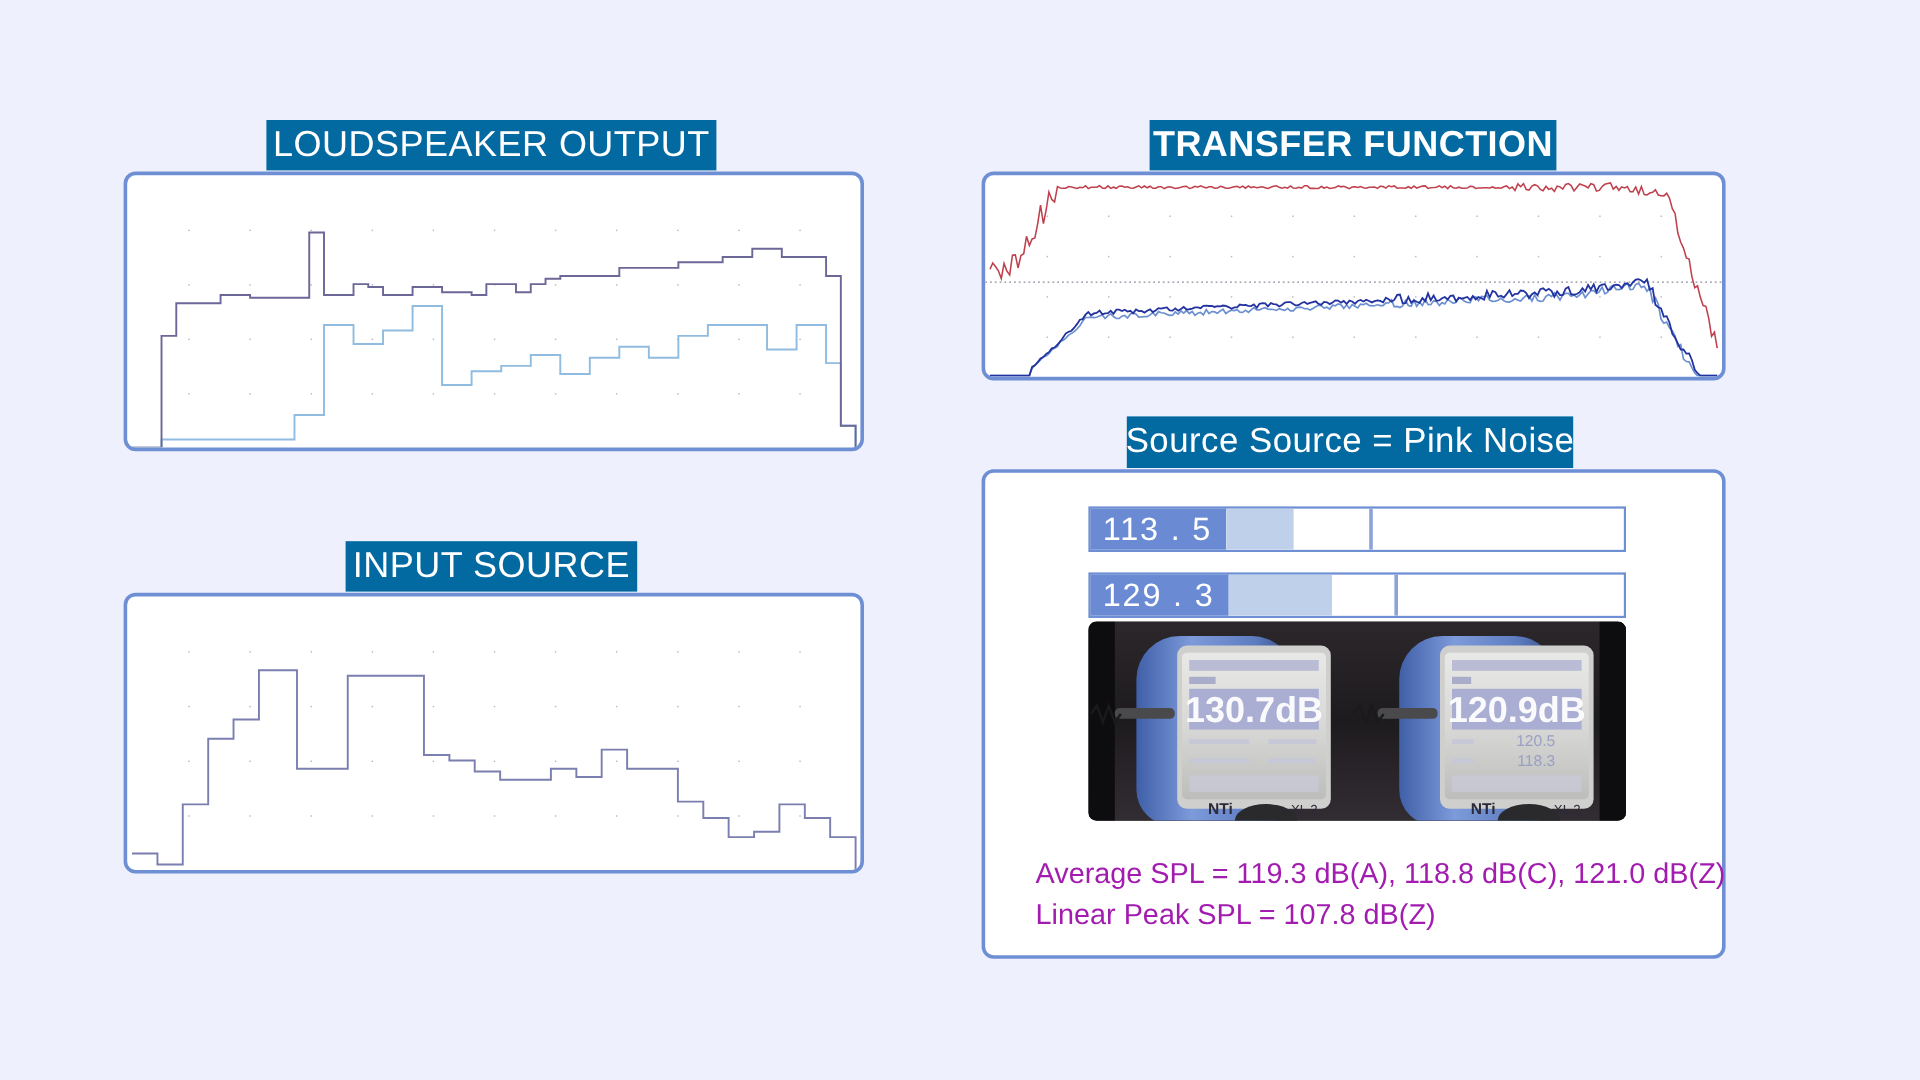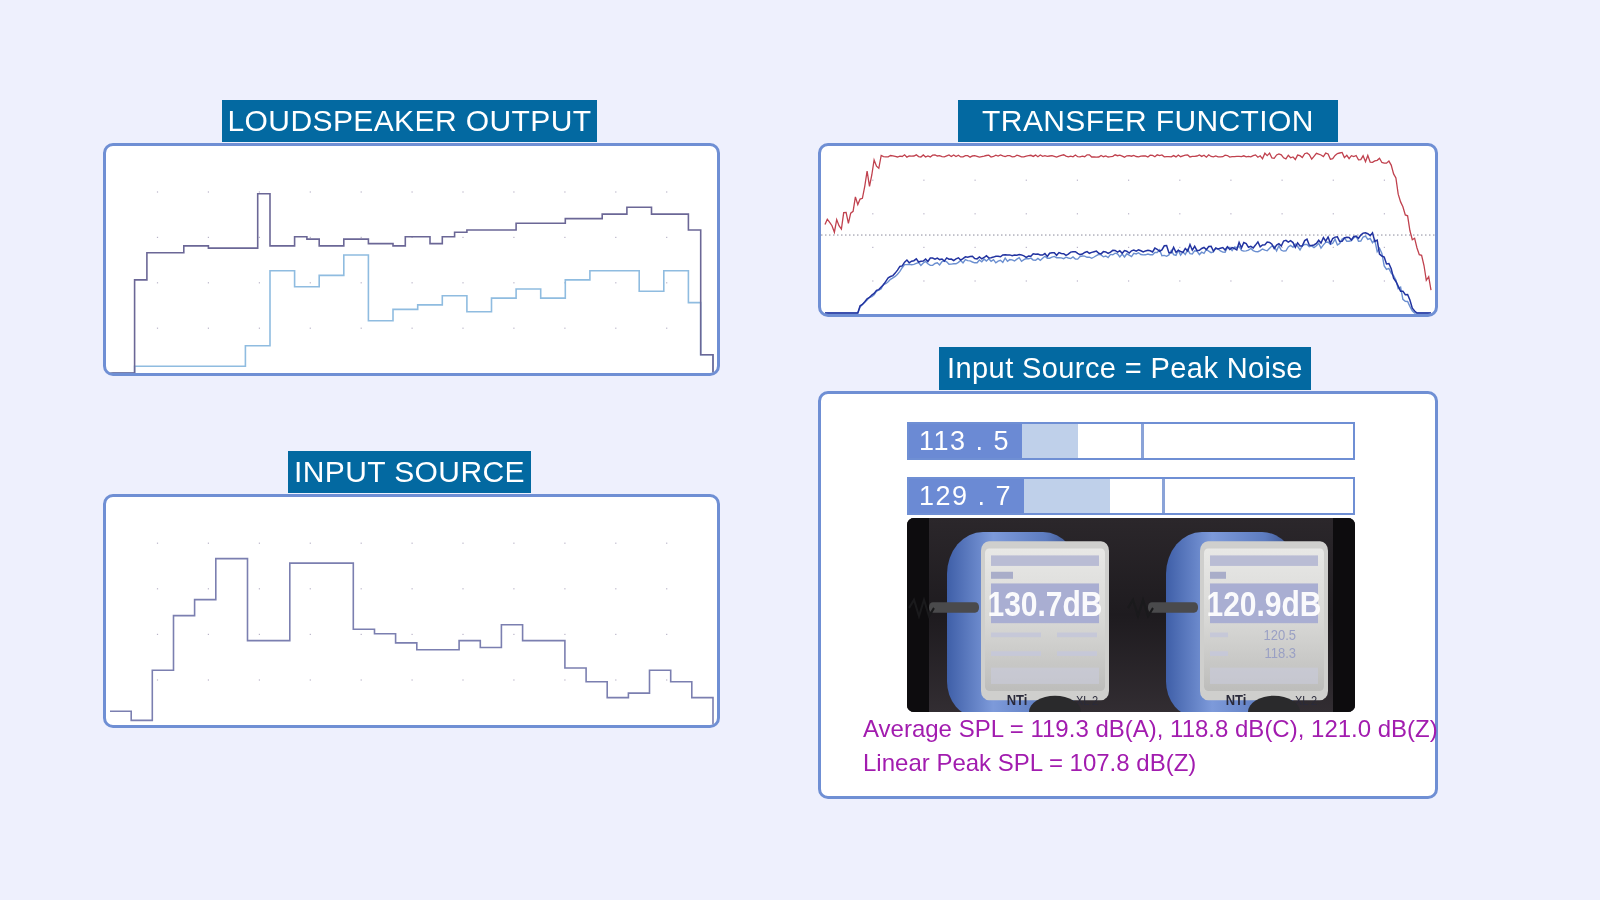--- a/index.html
+++ b/index.html
@@ -29,21 +29,21 @@
   }
   .banner.caps { font-size: 30px; }
   .banner.mixed { font-size: 29px; }
 
   
   #p-spk       { left: 103px; top: 143px;  width: 617px; height: 233px; }
   #b-spk       { left: 222px; top: 100px;  width: 375px; height: 42px;  }
   #p-src       { left: 103px; top: 494px;  width: 617px; height: 234px; }
   #b-src       { left: 288px; top: 451px;  width: 243px; height: 42px;  }
   #p-tf        { left: 818px; top: 143px;  width: 620px; height: 174px; }
-  #b-tf        { left: 958px; top: 100px;  width: 380px; height: 42px;  }
+  #b-tf        { left: 958px; top: 100px;  width: 339px; height: 42px; font-weight: bold;  }
   #p-in        { left: 818px; top: 391px;  width: 620px; height: 408px; padding-left: 43px; }
   #b-in        { left: 939px; top: 347px;  width: 372px; height: 43px;  }
 
   .plot { position: absolute; inset: 0; overflow: hidden; border-radius: 7px; }
   .plot svg { display: block; width: 100%; height: 100%; }
 
   
   .meters { position: absolute; left: 86px; top: 28px; width: 448px; }
   .meter {
     display: flex; align-items: stretch;
@@ -61,21 +61,21 @@
     flex: 0 0 auto;
     display: flex; align-items: center;
   }
   .meter-track { position: relative; flex: 1 1 auto; background: #fff; }
   .meter-fill  { position: absolute; left: 0; top: 0; bottom: 0; background: #bfd0ea; }
   .meter-tick  { position: absolute; top: 0; bottom: 0; width: 3px; background: #8aa3d8; }
 
   
   .photo {
     position: absolute; left: 86px; top: 124px;
-    width: 448px; height: 194px;
+    width: 448px; height: 166px;
     border-radius: 7px; overflow: hidden;
     background: #221f22;
   }
   .photo svg { display: block; width: 100%; height: 100%; }
 
   
   .caption {
     position: absolute; left: 42px; top: 318px; width: 560px;
     color: #a21caf;
   }
@@ -248,33 +248,33 @@
             <rect x="562.8" y="134.4" width="1.2" height="1.2" fill="#b9b4c8"></rect>
           </g>
         <line id="tf-ref" x1="0" x2="614" stroke="#8a8a9a" stroke-width="1" stroke-dasharray="1.5 2.5" y1="89.04" y2="89.04"></line>
         <path id="tf-coh" fill="none" stroke="#c0414e" stroke-width="1.3" d="M 4.0 78.4 L 6.3 73.2 L 8.7 76.3 L 11.0 79.7 L 13.4 86.2 L 15.7 73.6 L 18.0 79.7 L 20.4 83.1 L 22.7 66.6 L 25.1 66.4 L 27.4 77.3 L 29.7 67.1 L 32.1 65.4 L 34.4 50.9 L 36.8 58.6 L 39.1 53.1 L 41.4 52.3 L 43.8 40.1 L 46.1 25.0 L 48.5 40.3 L 50.8 29.0 L 53.1 14.0 L 55.5 20.2 L 57.8 22.3 L 60.2 9.5 L 62.5 10.7 L 64.8 10.8 L 67.2 10.8 L 69.5 9.5 L 71.9 9.9 L 74.2 10.4 L 76.5 11.0 L 78.9 10.1 L 81.2 10.5 L 83.6 8.8 L 85.9 11.2 L 88.2 10.0 L 90.6 10.1 L 92.9 10.0 L 95.3 8.8 L 97.6 10.6 L 99.9 11.0 L 102.3 8.9 L 104.6 11.0 L 106.9 10.0 L 109.3 10.9 L 111.6 9.2 L 114.0 9.0 L 116.3 10.0 L 118.6 9.6 L 121.0 10.7 L 123.3 10.8 L 125.7 9.8 L 128.0 8.9 L 130.3 10.5 L 132.7 9.0 L 135.0 10.5 L 137.4 9.2 L 139.7 10.9 L 142.0 10.8 L 144.4 9.6 L 146.7 9.6 L 149.1 11.2 L 151.4 10.0 L 153.7 9.7 L 156.1 10.3 L 158.4 11.1 L 160.8 10.6 L 163.1 10.1 L 165.4 9.5 L 167.8 9.2 L 170.1 11.1 L 172.5 10.5 L 174.8 9.2 L 177.1 10.0 L 179.5 8.9 L 181.8 9.8 L 184.2 10.6 L 186.5 9.7 L 188.8 9.6 L 191.2 10.9 L 193.5 10.7 L 195.9 9.2 L 198.2 9.9 L 200.5 10.9 L 202.9 10.9 L 205.2 10.2 L 207.6 9.7 L 209.9 9.3 L 212.2 10.4 L 214.6 9.1 L 216.9 10.8 L 219.3 9.0 L 221.6 10.3 L 223.9 9.7 L 226.3 10.4 L 228.6 10.0 L 231.0 9.7 L 233.3 10.4 L 235.6 11.1 L 238.0 10.1 L 240.3 9.3 L 242.7 8.8 L 245.0 10.1 L 247.3 10.8 L 249.7 10.1 L 252.0 10.8 L 254.4 9.0 L 256.7 10.7 L 259.0 10.8 L 261.4 10.1 L 263.7 10.7 L 266.1 8.8 L 268.4 8.8 L 270.7 11.0 L 273.1 11.0 L 275.4 11.1 L 277.8 11.0 L 280.1 9.4 L 282.4 10.7 L 284.8 9.9 L 287.1 11.0 L 289.5 10.7 L 291.8 10.3 L 294.1 8.8 L 296.5 9.7 L 298.8 9.2 L 301.2 10.2 L 303.5 11.2 L 305.8 9.8 L 308.2 9.6 L 310.5 10.2 L 312.8 9.5 L 315.2 10.5 L 317.5 10.8 L 319.9 10.1 L 322.2 10.0 L 324.5 9.9 L 326.9 11.0 L 329.2 9.2 L 331.6 9.4 L 333.9 10.8 L 336.2 8.8 L 338.6 9.6 L 340.9 8.9 L 343.3 10.8 L 345.6 10.7 L 347.9 10.6 L 350.3 10.9 L 352.6 9.6 L 355.0 10.9 L 357.3 9.0 L 359.6 10.7 L 362.0 9.9 L 364.3 9.1 L 366.7 8.9 L 369.0 11.0 L 371.3 10.4 L 373.7 10.3 L 376.0 10.0 L 378.4 8.9 L 380.7 10.4 L 383.0 9.2 L 385.4 11.2 L 387.7 8.8 L 390.1 10.5 L 392.4 10.8 L 394.7 10.0 L 397.1 10.9 L 399.4 10.8 L 401.8 10.7 L 404.1 9.2 L 406.4 9.5 L 408.8 11.1 L 411.1 10.7 L 413.5 10.6 L 415.8 10.4 L 418.1 10.4 L 420.5 10.6 L 422.8 9.8 L 425.2 10.9 L 427.5 10.4 L 429.8 10.8 L 432.2 9.6 L 434.5 8.9 L 436.9 11.2 L 439.2 9.8 L 441.5 12.8 L 443.9 7.2 L 446.2 9.6 L 448.6 7.1 L 450.9 12.0 L 453.2 12.4 L 455.6 9.0 L 457.9 7.9 L 460.3 8.9 L 462.6 11.8 L 464.9 12.9 L 467.3 9.2 L 469.6 11.8 L 472.0 10.9 L 474.3 13.5 L 476.6 9.1 L 479.0 9.7 L 481.3 11.6 L 483.7 7.7 L 486.0 7.0 L 488.3 8.6 L 490.7 13.1 L 493.0 10.3 L 495.4 7.3 L 497.7 8.2 L 500.0 9.0 L 502.4 10.6 L 504.7 7.1 L 507.1 7.9 L 509.4 13.3 L 511.7 12.7 L 514.1 9.4 L 516.4 7.6 L 518.7 7.0 L 521.1 6.4 L 523.4 11.6 L 525.8 9.3 L 528.1 12.6 L 530.4 9.7 L 532.8 10.6 L 535.1 9.5 L 537.5 13.8 L 539.8 13.7 L 542.1 9.8 L 544.5 15.8 L 546.8 9.5 L 549.2 16.2 L 551.5 16.4 L 553.8 14.9 L 556.2 14.3 L 558.5 12.2 L 560.9 16.5 L 563.2 17.1 L 565.5 17.2 L 567.9 15.1 L 570.2 19.1 L 572.6 27.9 L 574.9 31.9 L 577.2 48.2 L 579.6 55.9 L 581.9 60.7 L 584.3 68.9 L 586.6 69.8 L 588.9 84.5 L 591.3 93.7 L 593.6 92.2 L 596.0 102.0 L 598.3 108.6 L 600.6 109.3 L 603.0 119.5 L 605.3 134.3 L 607.7 130.7 L 610.0 144.1"></path>
         <path id="tf-m2" fill="none" stroke="#6b8fd0" stroke-width="1.4" d="M 4.0 167.0 L 6.3 167.0 L 8.7 167.0 L 11.0 167.0 L 13.4 167.0 L 15.7 167.0 L 18.0 167.0 L 20.4 167.0 L 22.7 167.0 L 25.1 167.0 L 27.4 167.0 L 29.7 167.0 L 32.1 167.0 L 34.4 167.0 L 36.8 167.0 L 39.1 160.9 L 41.4 158.5 L 43.8 156.2 L 46.1 153.9 L 48.5 151.3 L 50.8 150.7 L 53.1 148.7 L 55.5 145.4 L 57.8 144.0 L 60.2 142.8 L 62.5 138.2 L 64.8 137.7 L 67.2 135.8 L 69.5 133.3 L 71.9 131.8 L 74.2 130.4 L 76.5 128.2 L 78.9 125.4 L 81.2 121.7 L 83.6 118.6 L 85.9 118.6 L 88.2 118.3 L 90.6 118.7 L 92.9 118.4 L 95.3 117.4 L 97.6 116.5 L 99.9 119.4 L 102.3 117.0 L 104.6 115.5 L 106.9 117.8 L 109.3 119.4 L 111.6 119.3 L 114.0 117.5 L 116.3 116.8 L 118.6 119.0 L 121.0 115.7 L 123.3 114.8 L 125.7 115.8 L 128.0 118.3 L 130.3 118.1 L 132.7 117.8 L 135.0 117.8 L 137.4 116.4 L 139.7 114.5 L 142.0 117.0 L 144.4 113.7 L 146.7 114.6 L 149.1 114.9 L 151.4 116.0 L 153.7 116.8 L 156.1 116.7 L 158.4 114.0 L 160.8 115.8 L 163.1 113.1 L 165.4 115.0 L 167.8 112.8 L 170.1 115.3 L 172.5 113.6 L 174.8 116.8 L 177.1 115.1 L 179.5 114.3 L 181.8 116.4 L 184.2 112.0 L 186.5 115.3 L 188.8 113.6 L 191.2 113.9 L 193.5 115.0 L 195.9 113.1 L 198.2 111.7 L 200.5 115.3 L 202.9 113.6 L 205.2 112.5 L 207.6 112.8 L 209.9 112.1 L 212.2 114.1 L 214.6 114.3 L 216.9 112.5 L 219.3 114.4 L 221.6 112.2 L 223.9 110.3 L 226.3 112.3 L 228.6 112.2 L 231.0 111.1 L 233.3 110.4 L 235.6 111.7 L 238.0 111.8 L 240.3 111.9 L 242.7 112.7 L 245.0 111.2 L 247.3 112.0 L 249.7 112.6 L 252.0 111.0 L 254.4 113.1 L 256.7 113.1 L 259.0 110.6 L 261.4 110.0 L 263.7 110.1 L 266.1 111.3 L 268.4 111.1 L 270.7 112.3 L 273.1 111.0 L 275.4 109.6 L 277.8 108.3 L 280.1 108.9 L 282.4 110.8 L 284.8 110.0 L 287.1 111.6 L 289.5 108.4 L 291.8 108.8 L 294.1 107.2 L 296.5 107.9 L 298.8 110.9 L 301.2 108.0 L 303.5 111.0 L 305.8 107.8 L 308.2 109.2 L 310.5 110.6 L 312.8 107.4 L 315.2 107.9 L 317.5 106.7 L 319.9 108.5 L 322.2 108.9 L 324.5 108.8 L 326.9 108.0 L 329.2 108.7 L 331.6 108.7 L 333.9 106.4 L 336.2 106.5 L 338.6 103.9 L 340.9 109.7 L 343.3 109.4 L 345.6 110.3 L 347.9 108.9 L 350.3 104.5 L 352.6 108.6 L 355.0 109.3 L 357.3 104.1 L 359.6 109.2 L 362.0 105.9 L 364.3 108.6 L 366.7 103.6 L 369.0 107.7 L 371.3 107.9 L 373.7 104.7 L 376.0 105.1 L 378.4 108.6 L 380.7 106.2 L 383.0 107.3 L 385.4 103.5 L 387.7 105.1 L 390.1 106.7 L 392.4 106.0 L 394.7 101.9 L 397.1 103.0 L 399.4 105.0 L 401.8 106.1 L 404.1 106.2 L 406.4 101.5 L 408.8 101.5 L 411.1 104.6 L 413.5 101.0 L 415.8 101.4 L 418.1 100.3 L 420.5 104.3 L 422.8 105.1 L 425.2 104.9 L 427.5 104.2 L 429.8 102.4 L 432.2 104.6 L 434.5 105.6 L 436.9 105.7 L 439.2 104.6 L 441.5 103.0 L 443.9 104.1 L 446.2 104.8 L 448.6 102.2 L 450.9 100.1 L 453.2 100.4 L 455.6 104.9 L 457.9 99.8 L 460.3 104.3 L 462.6 105.1 L 464.9 104.8 L 467.3 100.9 L 469.6 99.4 L 472.0 101.2 L 474.3 98.0 L 476.6 100.3 L 479.0 104.0 L 481.3 99.8 L 483.7 98.4 L 486.0 98.5 L 488.3 100.8 L 490.7 99.9 L 493.0 101.6 L 495.4 99.7 L 497.7 97.2 L 500.0 102.1 L 502.4 98.9 L 504.7 96.3 L 507.1 96.1 L 509.4 98.5 L 511.7 97.3 L 514.1 93.2 L 516.4 98.9 L 518.7 97.5 L 521.1 93.0 L 523.4 91.8 L 525.8 95.2 L 528.1 95.3 L 530.4 94.7 L 532.8 91.9 L 535.1 90.0 L 537.5 95.3 L 539.8 95.1 L 542.1 91.0 L 544.5 90.0 L 546.8 93.5 L 549.2 92.5 L 551.5 96.7 L 553.8 94.0 L 556.2 105.7 L 558.5 102.2 L 560.9 107.5 L 563.2 119.9 L 565.5 123.4 L 567.9 122.4 L 570.2 127.2 L 572.6 129.7 L 574.9 134.1 L 577.2 142.7 L 579.6 141.2 L 581.9 153.3 L 584.3 155.3 L 586.6 155.5 L 588.9 160.4 L 591.3 164.8 L 593.6 167.0 L 596.0 167.0 L 598.3 167.0 L 600.6 167.0 L 603.0 167.0 L 605.3 167.0 L 607.7 167.0 L 610.0 167.0"></path>
         <path id="tf-m1" fill="none" stroke="#2233a0" stroke-width="1.5" d="M 4.0 167.0 L 6.3 167.0 L 8.7 167.0 L 11.0 167.0 L 13.4 167.0 L 15.7 167.0 L 18.0 167.0 L 20.4 167.0 L 22.7 167.0 L 25.1 167.0 L 27.4 167.0 L 29.7 167.0 L 32.1 167.0 L 34.4 167.0 L 36.8 167.0 L 39.1 159.8 L 41.4 158.5 L 43.8 155.8 L 46.1 152.8 L 48.5 151.5 L 50.8 149.0 L 53.1 147.5 L 55.5 144.3 L 57.8 143.6 L 60.2 141.1 L 62.5 138.7 L 64.8 135.4 L 67.2 131.8 L 69.5 130.5 L 71.9 129.6 L 74.2 127.1 L 76.5 124.1 L 78.9 120.4 L 81.2 119.9 L 83.6 116.2 L 85.9 114.0 L 88.2 116.8 L 90.6 115.2 L 92.9 114.7 L 95.3 112.8 L 97.6 116.0 L 99.9 115.2 L 102.3 115.0 L 104.6 113.0 L 106.9 115.5 L 109.3 112.1 L 111.6 112.1 L 114.0 113.2 L 116.3 112.1 L 118.6 113.6 L 121.0 113.0 L 123.3 115.1 L 125.7 111.9 L 128.0 113.2 L 130.3 113.1 L 132.7 114.5 L 135.0 112.9 L 137.4 111.8 L 139.7 114.1 L 142.0 112.7 L 144.4 110.8 L 146.7 111.2 L 149.1 110.5 L 151.4 110.2 L 153.7 112.6 L 156.1 112.9 L 158.4 111.0 L 160.8 112.9 L 163.1 111.5 L 165.4 109.8 L 167.8 111.9 L 170.1 111.7 L 172.5 111.1 L 174.8 110.2 L 177.1 110.2 L 179.5 110.8 L 181.8 108.9 L 184.2 108.7 L 186.5 109.0 L 188.8 108.9 L 191.2 109.8 L 193.5 109.1 L 195.9 109.3 L 198.2 108.6 L 200.5 108.9 L 202.9 109.9 L 205.2 111.3 L 207.6 110.1 L 209.9 110.2 L 212.2 107.8 L 214.6 108.2 L 216.9 108.0 L 219.3 108.9 L 221.6 109.1 L 223.9 107.6 L 226.3 110.5 L 228.6 107.2 L 231.0 106.7 L 233.3 106.8 L 235.6 109.3 L 238.0 106.6 L 240.3 107.5 L 242.7 107.7 L 245.0 109.4 L 247.3 108.1 L 249.7 106.1 L 252.0 105.7 L 254.4 105.7 L 256.7 107.4 L 259.0 108.6 L 261.4 108.1 L 263.7 106.5 L 266.1 105.6 L 268.4 107.3 L 270.7 106.4 L 273.1 105.7 L 275.4 105.1 L 277.8 107.3 L 280.1 107.9 L 282.4 105.6 L 284.8 105.9 L 287.1 107.4 L 289.5 106.1 L 291.8 104.3 L 294.1 104.5 L 296.5 106.2 L 298.8 104.8 L 301.2 107.3 L 303.5 104.5 L 305.8 105.2 L 308.2 107.1 L 310.5 104.8 L 312.8 104.0 L 315.2 105.2 L 317.5 103.8 L 319.9 104.8 L 322.2 106.0 L 324.5 104.9 L 326.9 104.3 L 329.2 104.8 L 331.6 106.0 L 333.9 102.1 L 336.2 103.3 L 338.6 105.4 L 340.9 103.9 L 343.3 99.8 L 345.6 99.5 L 347.9 106.8 L 350.3 106.7 L 352.6 101.4 L 355.0 106.3 L 357.3 104.3 L 359.6 105.5 L 362.0 106.4 L 364.3 102.4 L 366.7 105.0 L 369.0 98.5 L 371.3 104.2 L 373.7 100.3 L 376.0 104.6 L 378.4 104.3 L 380.7 102.5 L 383.0 101.5 L 385.4 103.6 L 387.7 100.5 L 390.1 100.3 L 392.4 105.1 L 394.7 102.2 L 397.1 102.9 L 399.4 102.2 L 401.8 101.5 L 404.1 104.0 L 406.4 100.7 L 408.8 103.5 L 411.1 101.6 L 413.5 102.5 L 415.8 103.8 L 418.1 96.3 L 420.5 101.8 L 422.8 96.5 L 425.2 97.5 L 427.5 101.3 L 429.8 100.4 L 432.2 101.9 L 434.5 99.1 L 436.9 95.9 L 439.2 100.8 L 441.5 98.9 L 443.9 98.8 L 446.2 96.1 L 448.6 96.4 L 450.9 98.2 L 453.2 102.6 L 455.6 99.1 L 457.9 97.7 L 460.3 100.0 L 462.6 95.0 L 464.9 94.3 L 467.3 96.2 L 469.6 94.7 L 472.0 96.6 L 474.3 101.3 L 476.6 96.9 L 479.0 99.9 L 481.3 99.9 L 483.7 94.6 L 486.0 93.2 L 488.3 99.2 L 490.7 99.6 L 493.0 99.0 L 495.4 97.5 L 497.7 94.2 L 500.0 97.0 L 502.4 91.5 L 504.7 95.2 L 507.1 91.0 L 509.4 97.3 L 511.7 92.5 L 514.1 91.1 L 516.4 90.8 L 518.7 95.5 L 521.1 95.2 L 523.4 92.0 L 525.8 91.3 L 528.1 91.5 L 530.4 94.0 L 532.8 90.5 L 535.1 90.2 L 537.5 92.3 L 539.8 89.1 L 542.1 87.1 L 544.5 86.7 L 546.8 87.7 L 549.2 89.7 L 551.5 86.8 L 553.8 95.4 L 556.2 94.1 L 558.5 108.0 L 560.9 110.0 L 563.2 111.1 L 565.5 117.9 L 567.9 117.5 L 570.2 122.7 L 572.6 132.2 L 574.9 135.5 L 577.2 140.1 L 579.6 145.3 L 581.9 145.2 L 584.3 148.7 L 586.6 148.5 L 588.9 154.0 L 591.3 162.1 L 593.6 165.0 L 596.0 167.0 L 598.3 167.0 L 600.6 167.0 L 603.0 167.0 L 605.3 167.0 L 607.7 167.0 L 610.0 167.0"></path>
       </svg>
     </div>
   </div>
 
-  <div class="banner mixed" id="b-in">Input Source = Peak Noise</div>
+  <div class="banner mixed" id="b-in">Source Source = Pink Noise</div>
   <div class="panel" id="p-in">
 
     <div class="meters" id="meters">
         <div class="meter">
           <div class="meter-val">113 . 5</div>
           <div class="meter-track">
             <div class="meter-fill" style="width: 17%;"></div>
             <div class="meter-tick" style="left: 36%;"></div>
           </div>
         </div>
         <div class="meter">
-          <div class="meter-val">129 . 7</div>
+          <div class="meter-val">129 . 3</div>
           <div class="meter-track">
             <div class="meter-fill" style="width: 26%;"></div>
             <div class="meter-tick" style="left: 42%;"></div>
           </div>
         </div>
       </div>
 
     <div class="photo">
       <svg viewBox="0 0 448 166" preserveAspectRatio="none">
         <defs>

